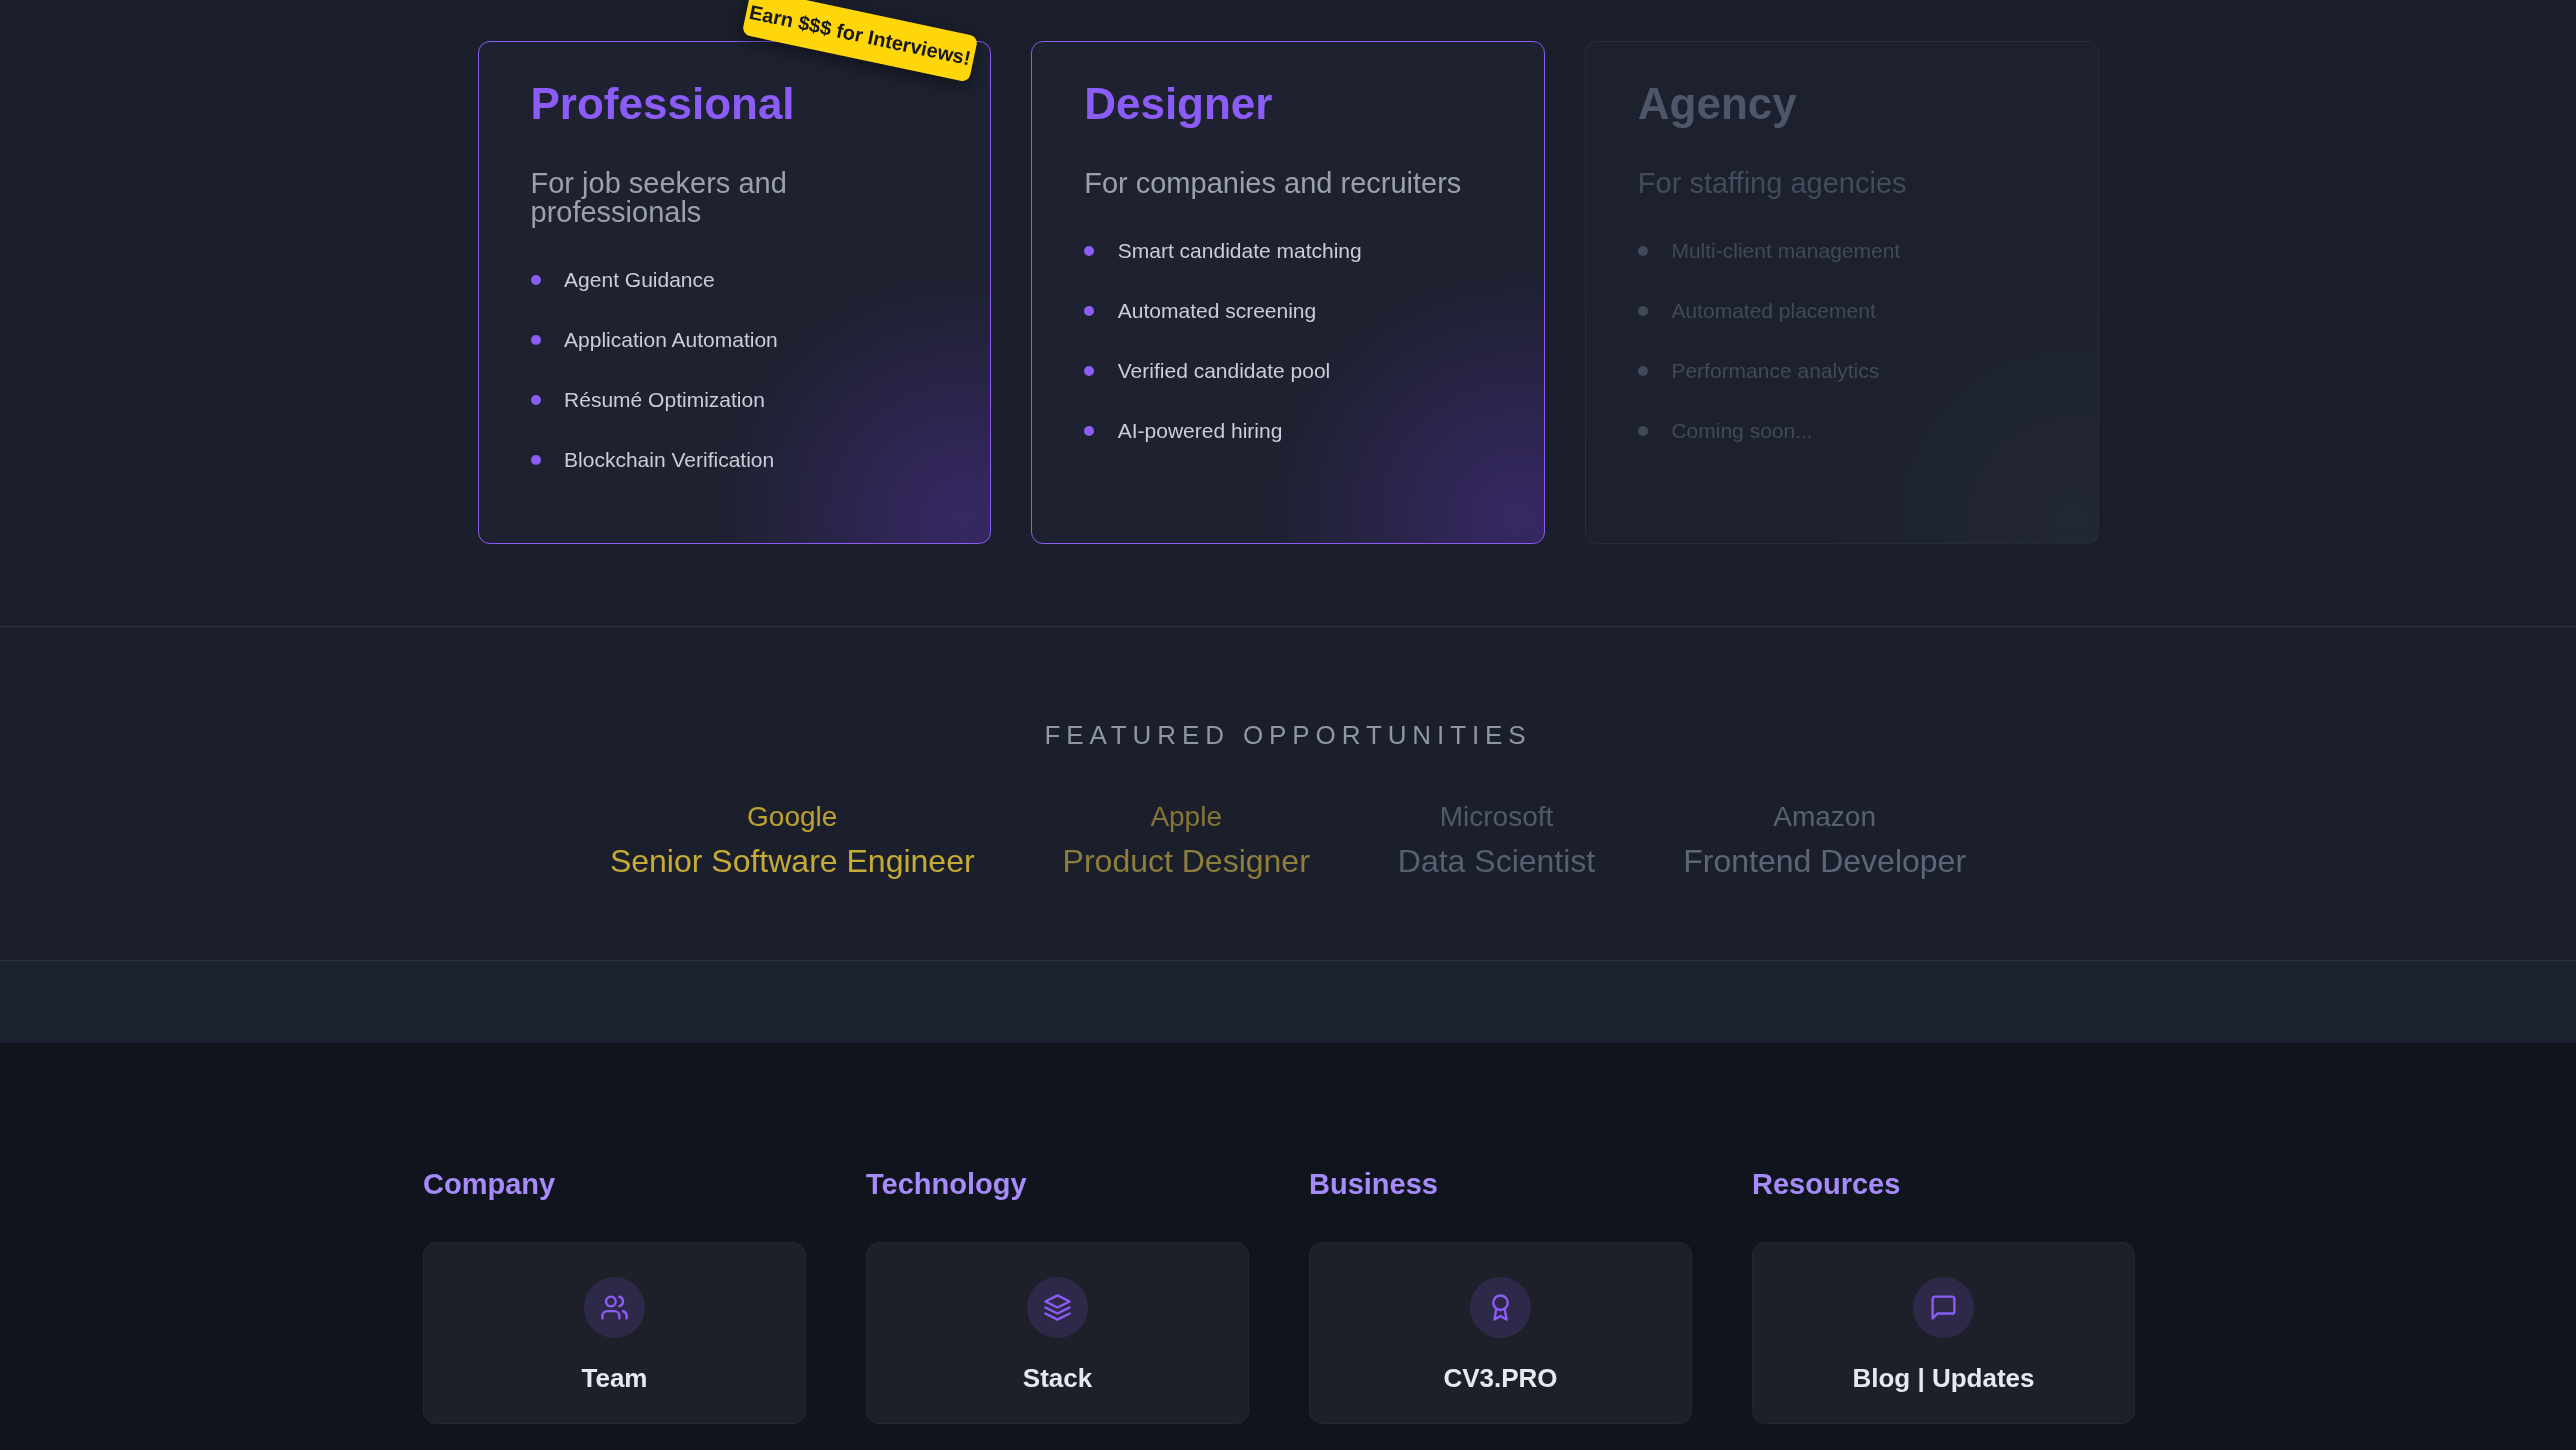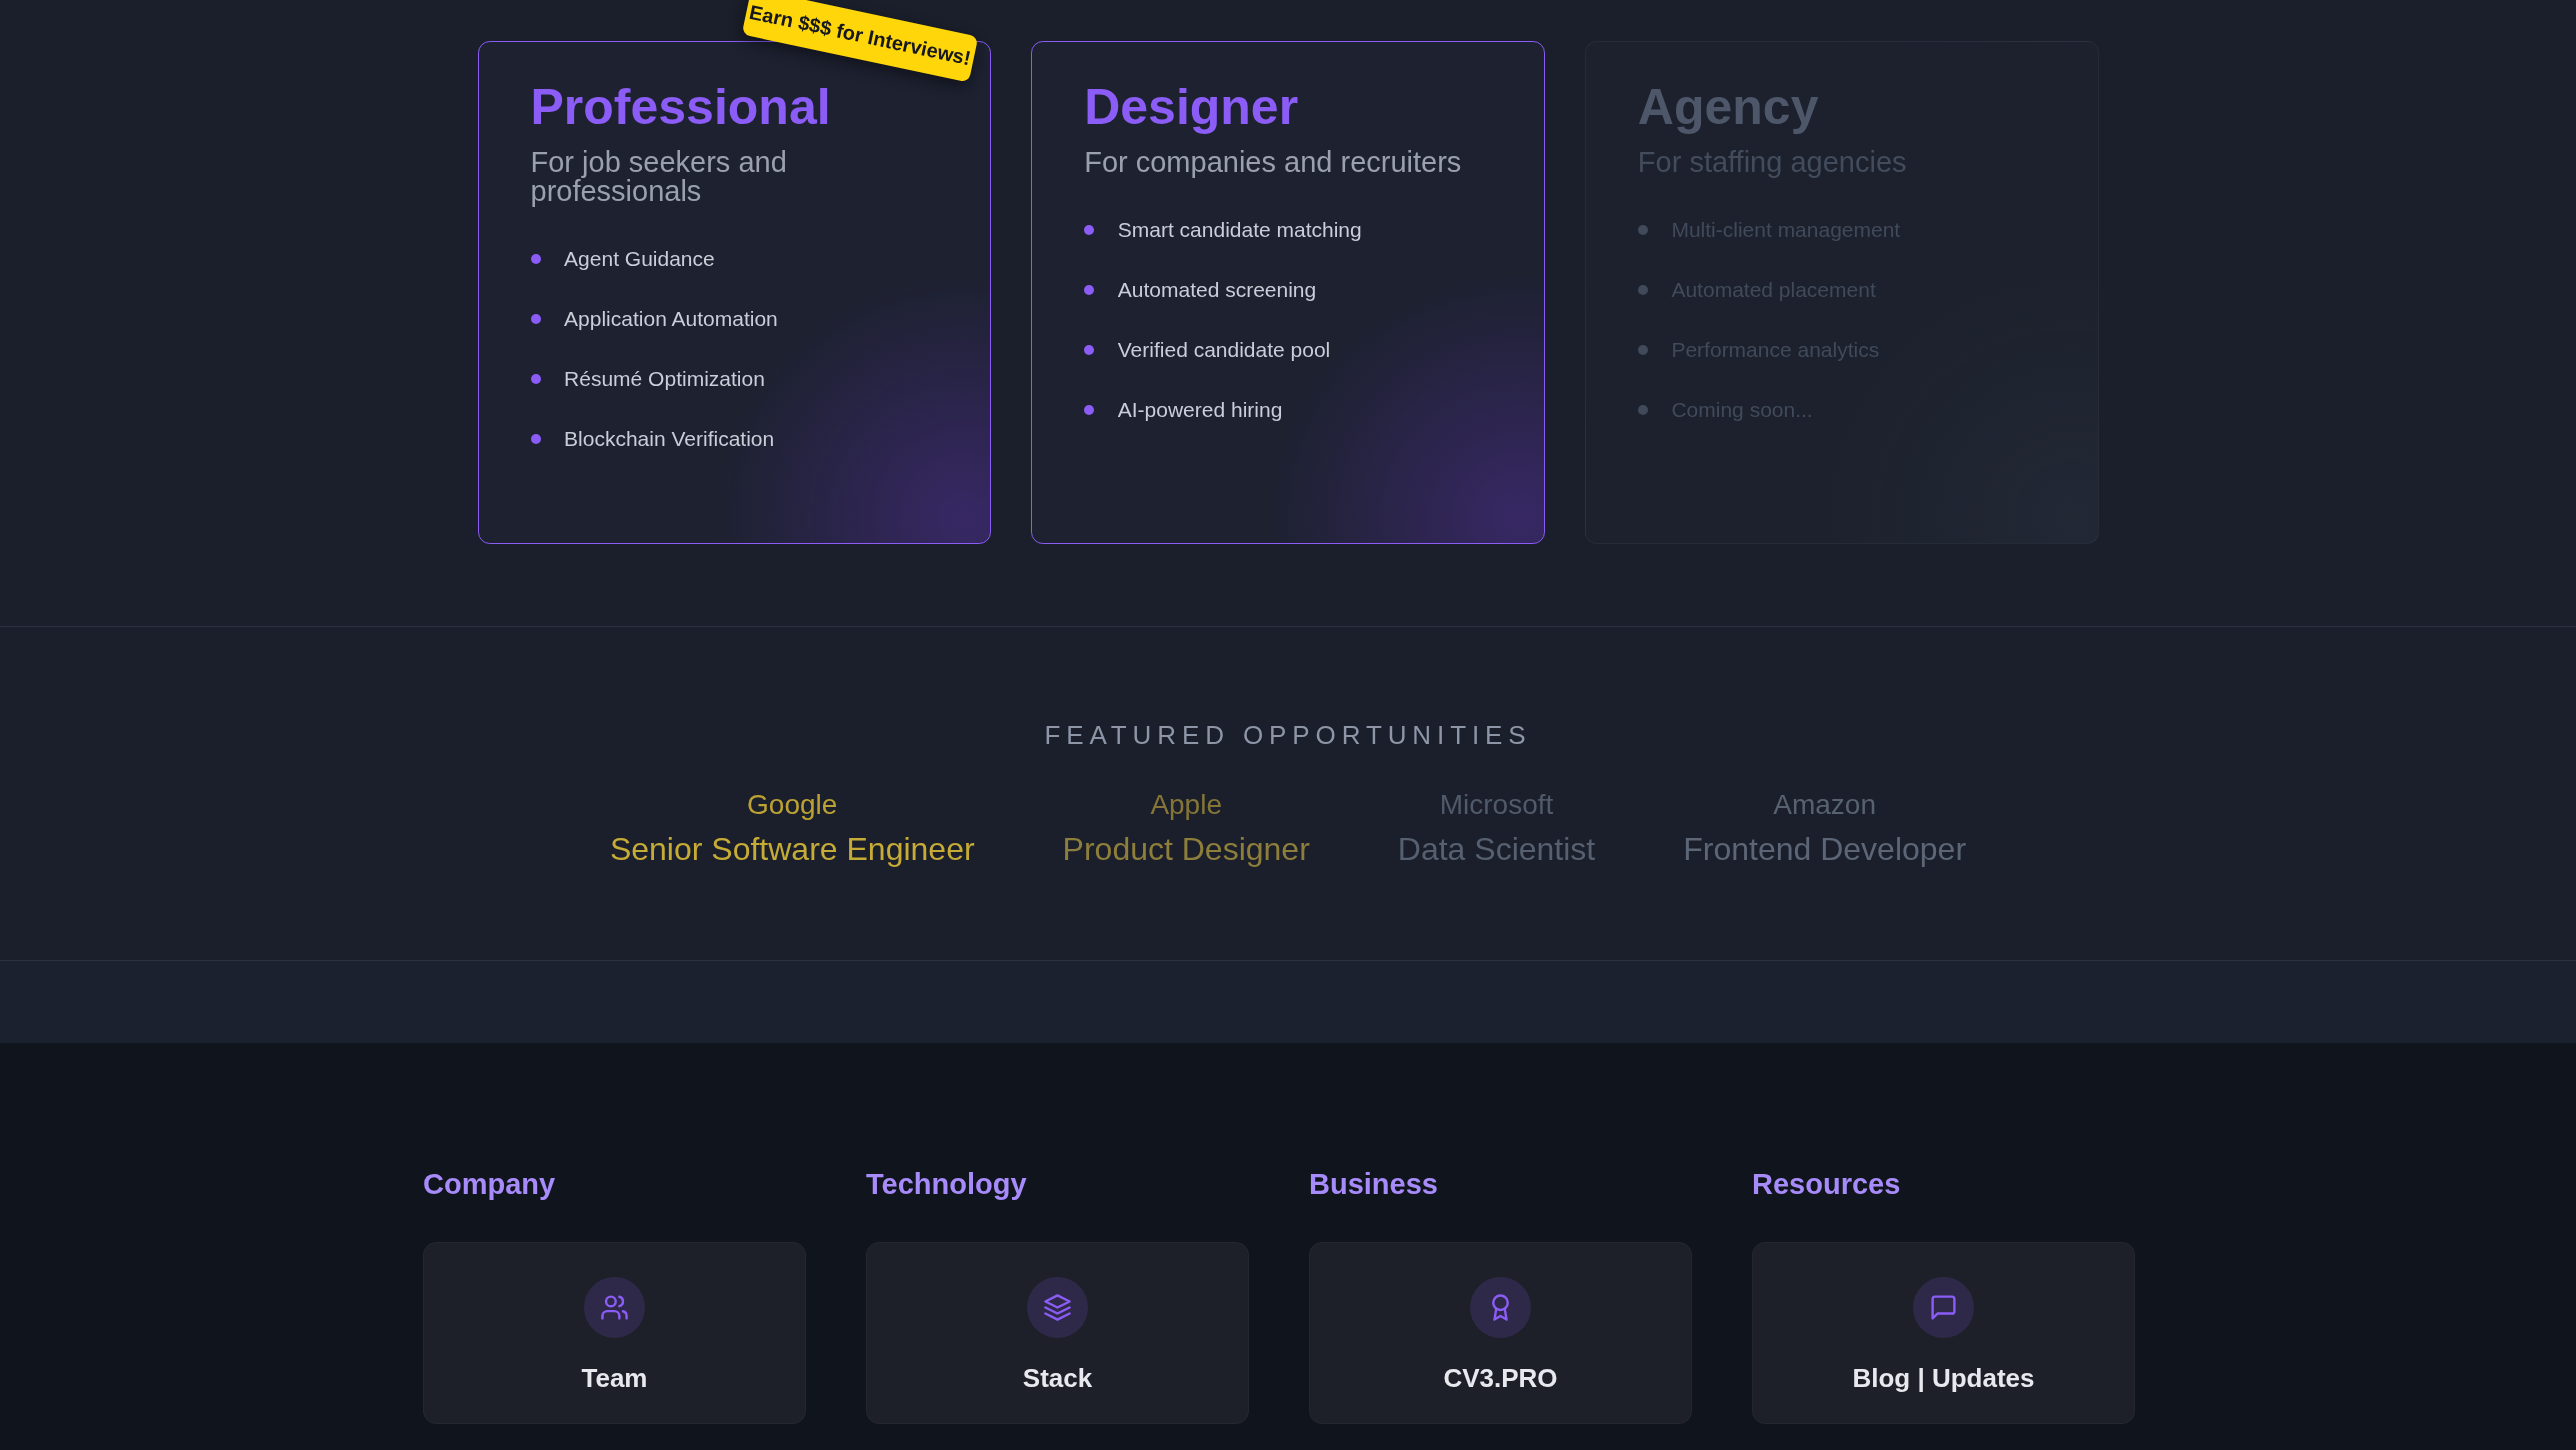--- a/index.html
+++ b/index.html
@@ -23,21 +23,21 @@
     background:
       radial-gradient(75% 75% at 95% 95%, rgba(124,58,237,0.28), rgba(124,58,237,0) 65%),
       #1d2130;
   }
   .plan-card.disabled {
     border:1.7px solid rgba(130,140,160,0.10);
     background:
       radial-gradient(75% 75% at 95% 95%, rgba(140,150,175,0.06), rgba(140,150,175,0) 65%),
       #1c212d;
   }
-  .plan-title { font-size:50px; font-weight:bold; color:#8b5cf6; line-height:1; margin-bottom:16px; }
+  .plan-title { font-size:44px; font-weight:bold; color:#8b5cf6; line-height:1; margin-bottom:43px; }
   .plan-sub   { font-size:29px; color:#9aa1ad; line-height:1; margin-bottom:42px; }
   .plan-features { list-style:none; }
   .plan-features li { display:flex; align-items:center; gap:23.6px; font-size:21px; color:#c9ced8; margin-bottom:39px; line-height:1; }
   .dot { width:10px; height:10px; border-radius:50%; background:#8b5cf6; flex:0 0 auto; }
   .plan-card.disabled .plan-title { color:#4e5769; }
   .plan-card.disabled .plan-sub   { color:#434c5c; }
   .plan-card.disabled li          { color:#414a5a; }
   .plan-card.disabled .dot        { background:#414a5a; }
 
   .earn-badge {
@@ -46,21 +46,21 @@
     display:flex; align-items:center; justify-content:center;
     font-size:20px; font-weight:bold;
     transform:rotate(12deg);
     box-shadow:0 5px 15px rgba(0,0,0,0.45);
     z-index:5;
   }
 
   
   .featured-section { height:334px; padding-top:93px; text-align:center; border-bottom:0.8px solid #2b3140; background:#1a1f2b; }
   .featured-heading { font-size:26px; letter-spacing:5.9px; color:#8d95a6; font-weight:400; }
-  .featured-row { display:flex; justify-content:center; align-items:flex-start; gap:88px; margin-top:40px; }
+  .featured-row { display:flex; justify-content:center; align-items:flex-start; gap:88px; margin-top:52px; }
   .featured-item { text-align:center; }
   .featured-company { font-size:28px; line-height:1; margin-bottom:14.3px; }
   .featured-role    { font-size:32px; line-height:1; }
   .hl-gold-bright .featured-company { color:#bda233; }
   .hl-gold-bright .featured-role    { color:#c6ab36; }
   .hl-gold-dim .featured-company { color:#857638; }
   .hl-gold-dim .featured-role    { color:#8d7e3c; }
   .hl-gray .featured-company { color:#515a6a; }
   .hl-gray .featured-role    { color:#566070; }
   .hl-gray-dim .featured-company { color:#57616f; }

